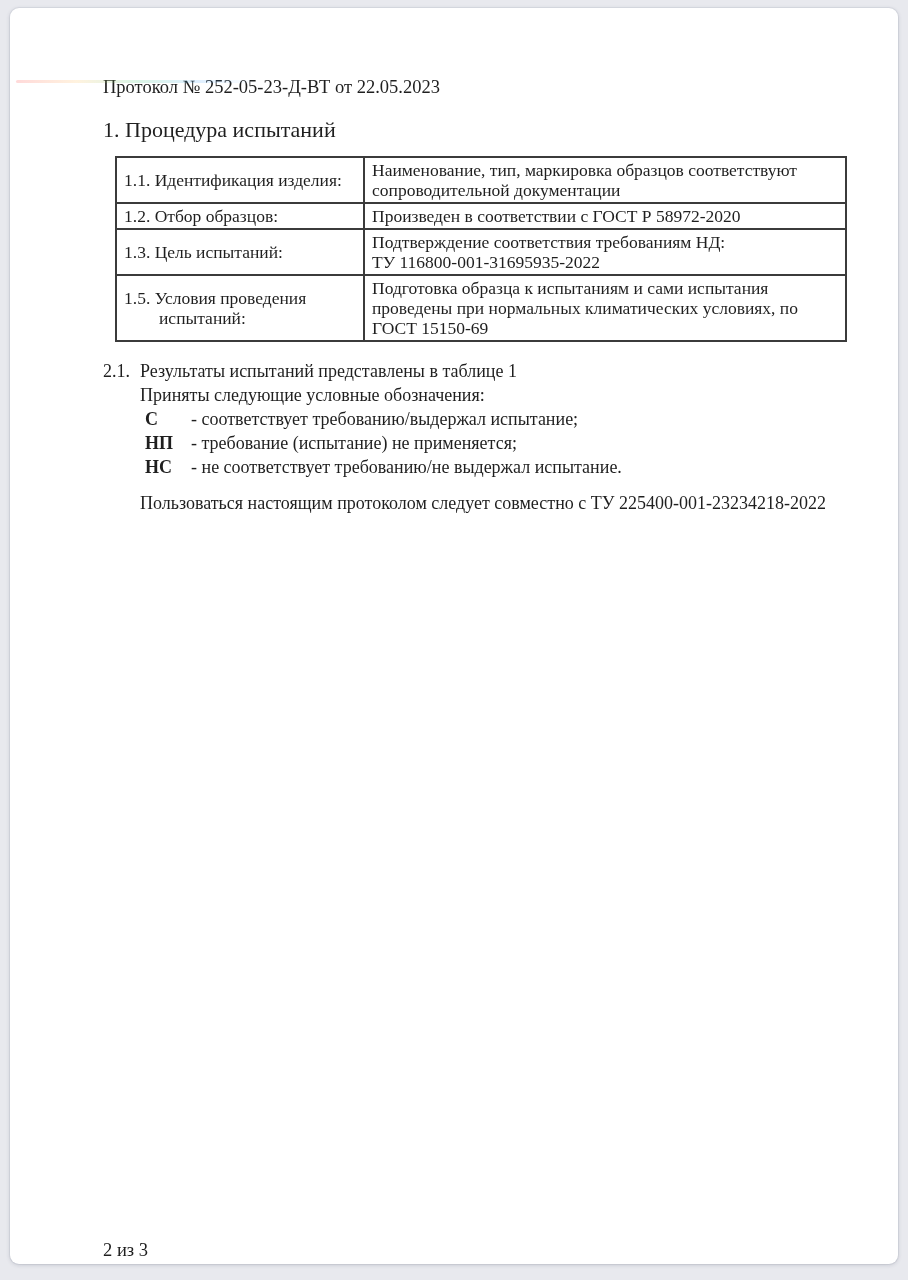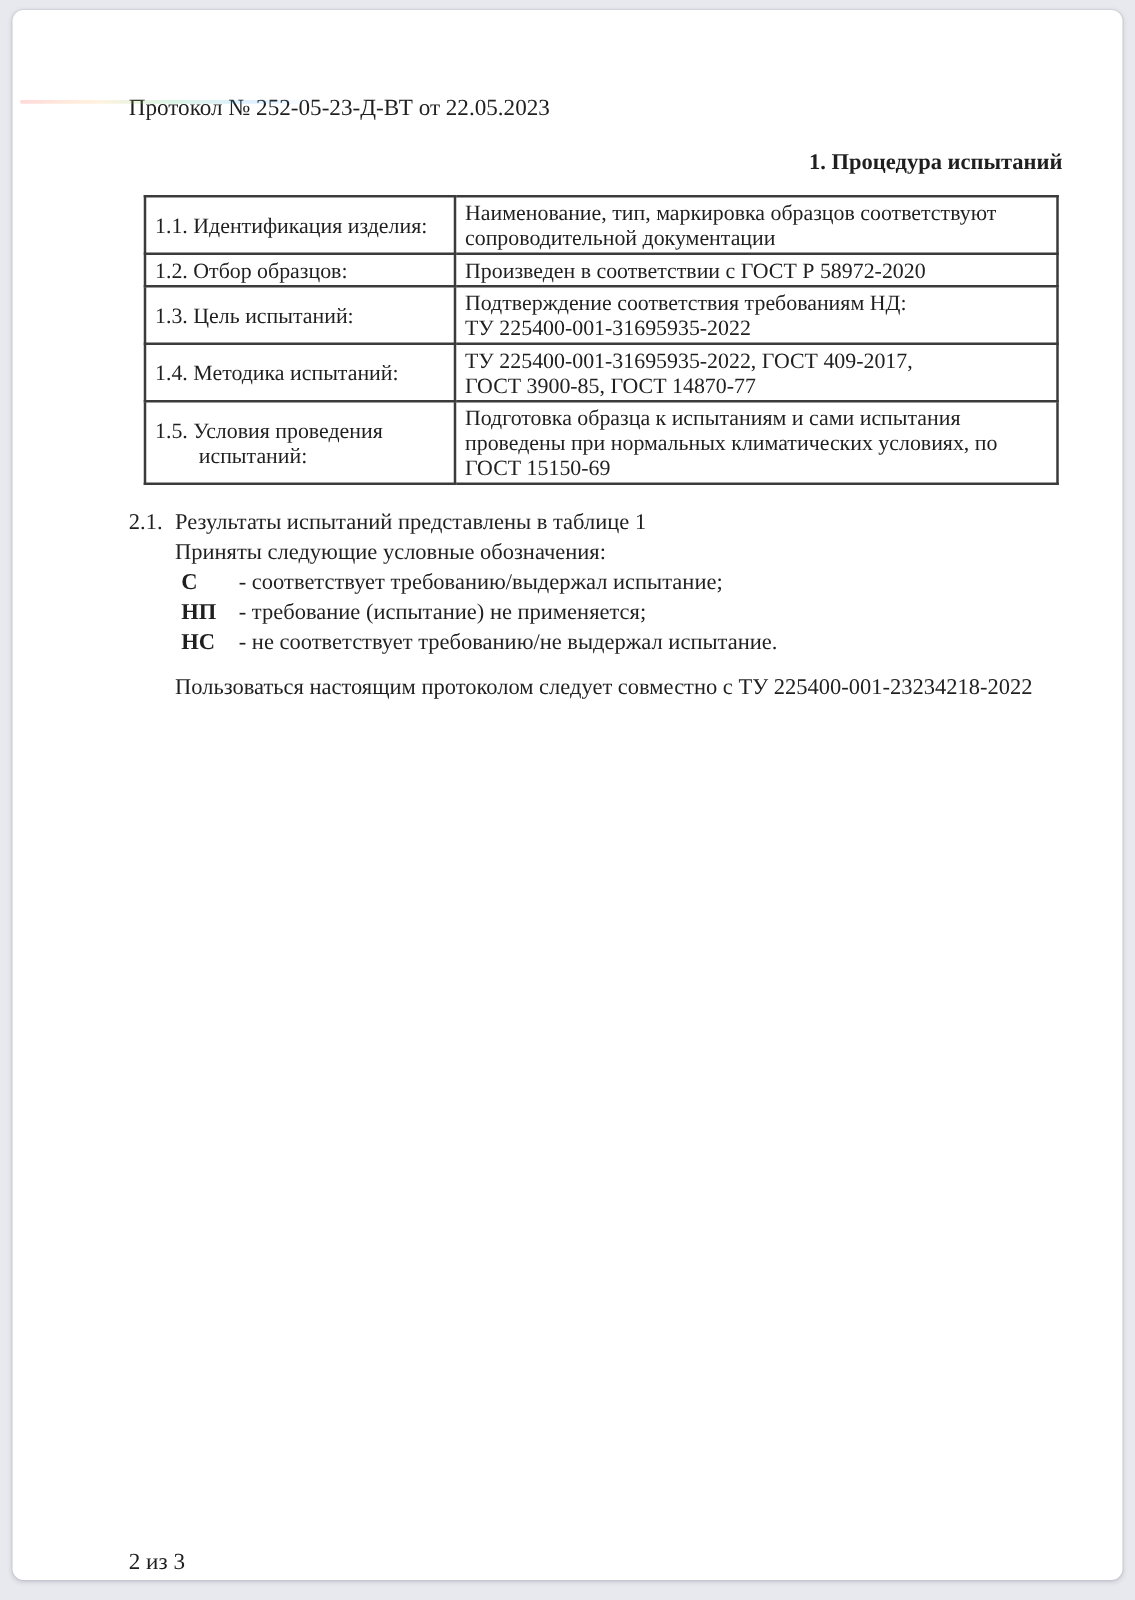--- a/index.html
+++ b/index.html
@@ -36,23 +36,23 @@
     padding: 37px 48px 0 93px;
     margin-top: 31px;
   }
   .protocol-line {
     font-size: 18.5px;
     line-height: 23px;
     white-space: nowrap;
   }
   .section-title {
     margin-top: 19px;
-    text-align: right;
-    font-weight: bold;
-    font-size: 18px;
+    text-align: left;
+    font-weight: normal;
+    font-size: 22px;
     line-height: 23px;
   }
   table.proc-table {
     margin-top: 15px;
     margin-left: 12px;
     width: 732px;
     border-collapse: collapse;
     table-layout: fixed;
     position: relative;
   }
@@ -134,26 +134,21 @@
             <td>Наименование, тип, маркировка образцов соответствуют
 сопроводительной документации</td>
           </tr>
           <tr>
             <td>1.2. Отбор образцов:</td>
             <td>Произведен в соответствии с ГОСТ Р 58972-2020</td>
           </tr>
           <tr>
             <td>1.3. Цель испытаний:</td>
             <td>Подтверждение соответствия требованиям НД:
-ТУ 225400-001-31695935-2022</td>
-          </tr>
-          <tr>
-            <td>1.4. Методика испытаний:</td>
-            <td>ТУ 225400-001-31695935-2022, ГОСТ 409-2017,
-ГОСТ 3900-85, ГОСТ 14870-77</td>
+ТУ 116800-001-31695935-2022</td>
           </tr>
           <tr>
             <td>1.5. Условия проведения
         испытаний:</td>
             <td>Подготовка образца к испытаниям и сами испытания
 проведены при нормальных климатических условиях, по
 ГОСТ 15150-69</td>
           </tr>
         </tbody>
 

